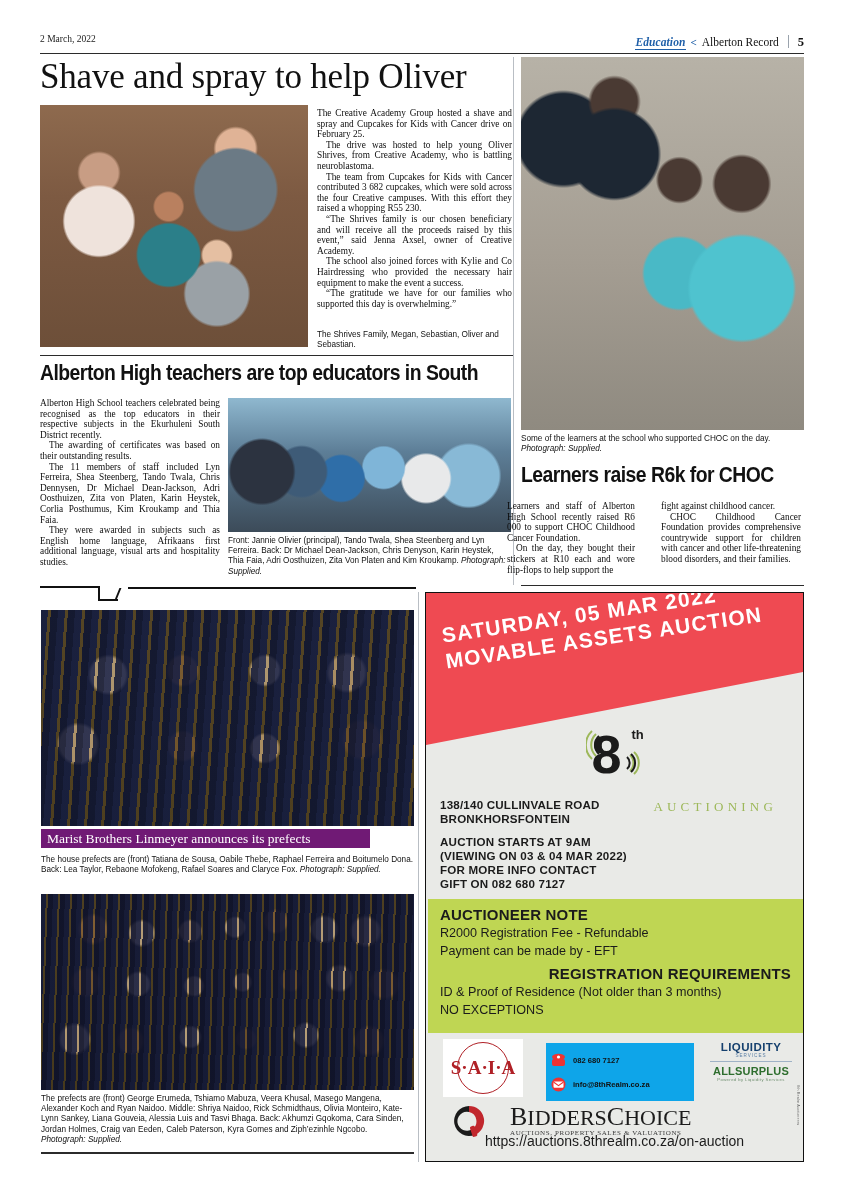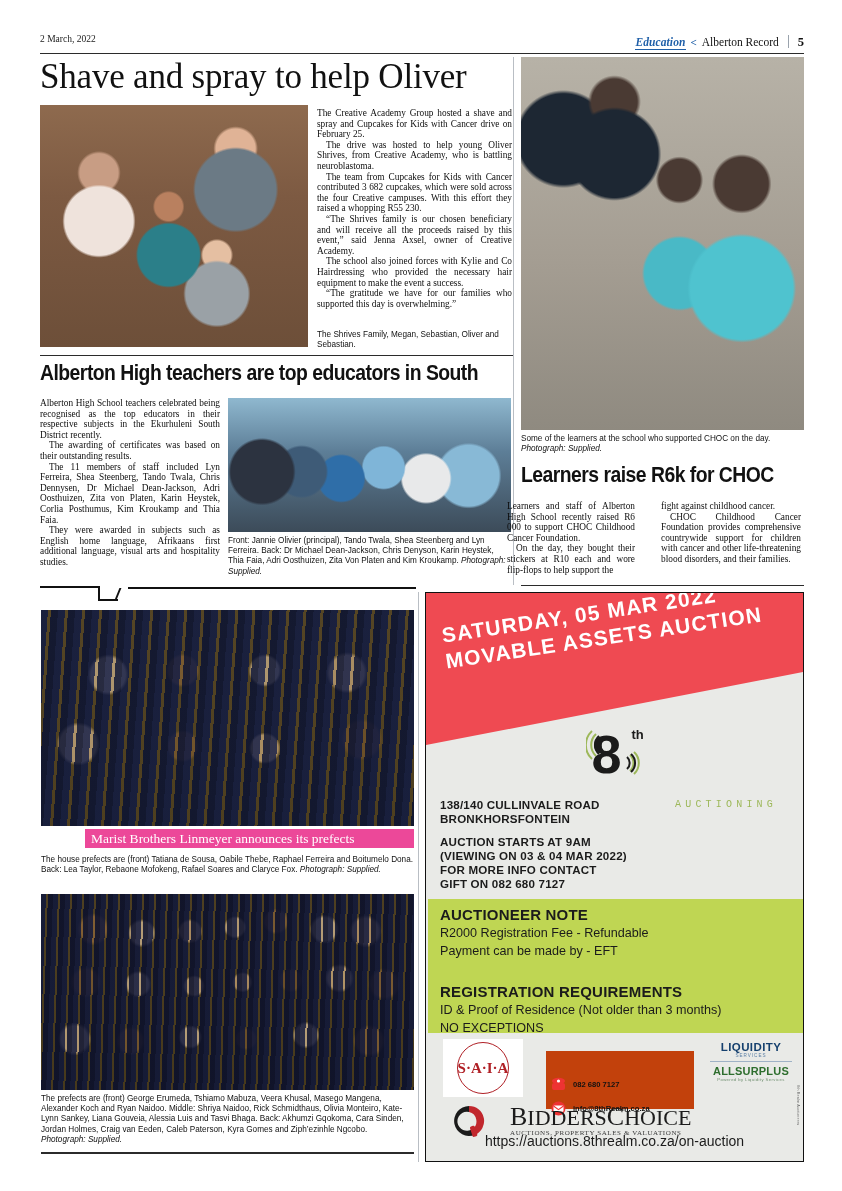--- a/index.html
+++ b/index.html
@@ -145,22 +145,22 @@
   .hl-sec {
     position:absolute;
     font-family:"Liberation Sans", sans-serif;
     font-weight:bold;
     color:#111; letter-spacing:-.6px;
     transform: scaleX(.86); transform-origin: left center;
   }
 
   
   .blue-banner {
-    position:absolute; background:#ec4899;
-    display:flex; align-items:center; padding-left:6px;margin-left:44px;
+    position:absolute; background:#701a75;
+    display:flex; align-items:center; padding-left:6px;
   }
   .blue-banner span {
     font-family:"Liberation Serif", serif; font-size:13.5px; color:#fff;
   }
 
   
   .step-border { position:absolute; }
   .step-border div { position:absolute; background:#111; }
 
   
@@ -195,21 +195,21 @@
   .logo-th {
     position:absolute; left:46px; top:4px;
     font-family:"Liberation Sans", sans-serif; font-weight:bold; font-size:13px; color:#1b1b1b;
   }
   .logo-realm {
     font-family:"Liberation Sans", sans-serif; font-weight:bold;
     font-size:52px; color:#1b1b1b; letter-spacing:-2px; line-height:52px;
   }
   .logo-auct {
     position:absolute; right:26px; top:86px;
-    font-family:Liberation Mono, monospace; font-size:10px;
+    font-family:Liberation Serif, serif; font-size:13px;
     color:#9db85a; letter-spacing:4.2px;
   }
 
   .ad-addr {
     position:absolute; left:14px; top:205px; width:352px;
     font-family:"Liberation Sans", sans-serif; font-weight:bold;
     font-size:11.6px; line-height:14px; color:#1b1b1b; letter-spacing:.2px;
   }
   .ad-addr .gap { height:9px; }
 
@@ -229,25 +229,25 @@
   .ad-logos {
     position:absolute; left:10px; top:446px; width:360px; height:62px;
   }
   .saia {
     position:absolute; left:7px; top:0; width:80px; height:58px; background:#fff;
     display:flex; align-items:center; justify-content:center;
   }
   .saia-circ {
     width:52px; height:52px; border-radius:50%; border:1.6px solid #b02026;
     display:flex; align-items:center; justify-content:center;
-    font-family:"Liberation Serif", serif; font-weight:bold; font-size:15px; color:#b02026;
+    font-family:"Liberation Serif", serif; font-weight:bold; font-size:19px; color:#b02026;
   }
   .contact-box {
-    position:absolute; left:110px; top:12px; width:148px; height:58px; background:#c2410c;
-    padding:21px 4px;
+    position:absolute; left:110px; top:4px; width:148px; height:58px; background:#0ea5e9;
+    padding:5px 4px;
   }
   .contact-row { display:flex; align-items:center; gap:6px; height:24px; }
   .ph-icon, .mail-icon {
     width:17px; height:15px; flex:0 0 17px; position:relative;
   }
   .contact-row span {
     font-family:"Liberation Sans", sans-serif; font-weight:bold; font-size:7.6px; color:#111;
   }
   .liquidity {
     position:absolute; right:4px; top:2px; width:82px; text-align:center;
@@ -437,21 +437,21 @@
       <div>AUCTION STARTS AT 9AM</div>
       <div>(VIEWING ON 03 &amp; 04 MAR 2022)</div>
       <div>FOR MORE INFO CONTACT</div>
       <div>GIFT ON 082 680 7127</div>
     </div>
 
     <div class="ad-green">
       <h4>AUCTIONEER NOTE</h4>
       <p>R2000 Registration Fee - Refundable</p>
       <p>Payment can be made by - EFT</p>
-      <h4 style="margin-top:22px;">REGISTRATION REQUIREMENTS</h4>
+      <h4 style="margin-top:4px;text-align:right;">REGISTRATION REQUIREMENTS</h4>
       <p>ID &amp; Proof of Residence (Not older than 3 months)</p>
       <p>NO EXCEPTIONS</p>
     </div>
 
     <div class="ad-logos">
       <div class="saia">
         <div class="saia-circ">
           <span>S·A·I·A</span>
         </div>
       </div>

